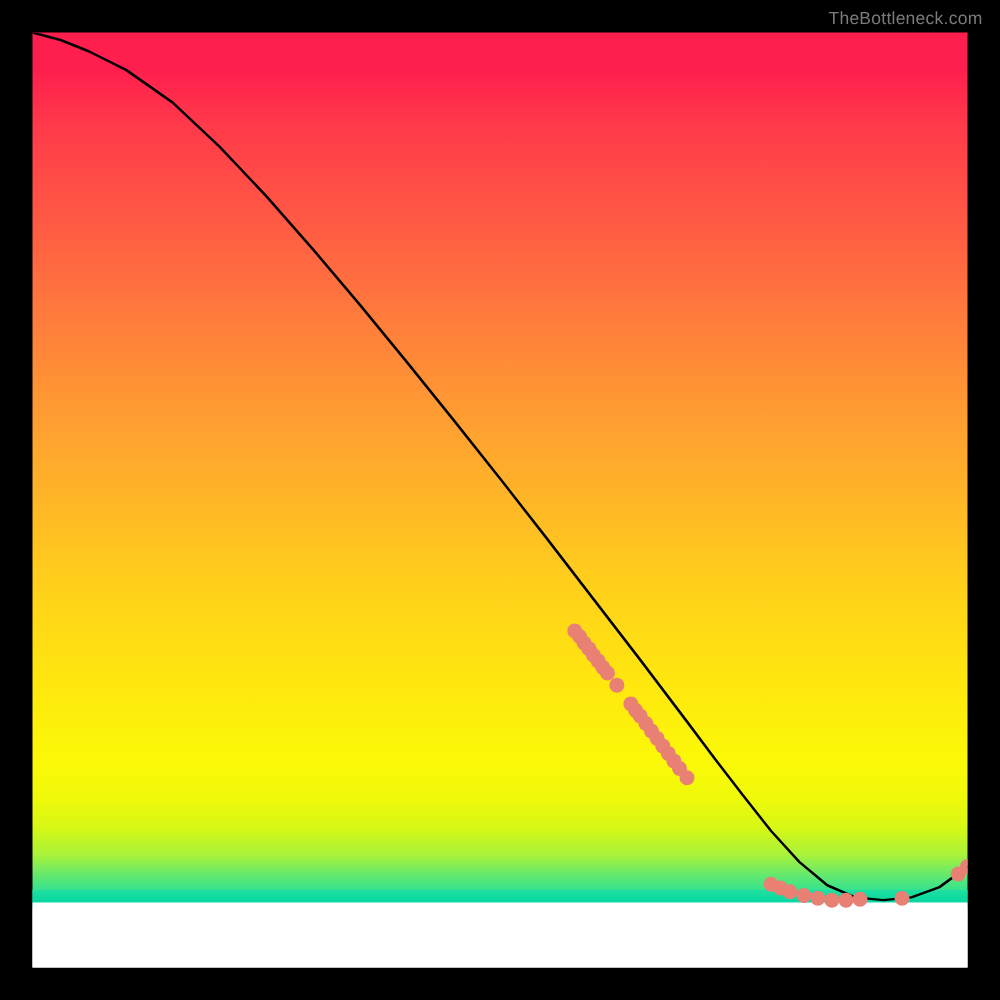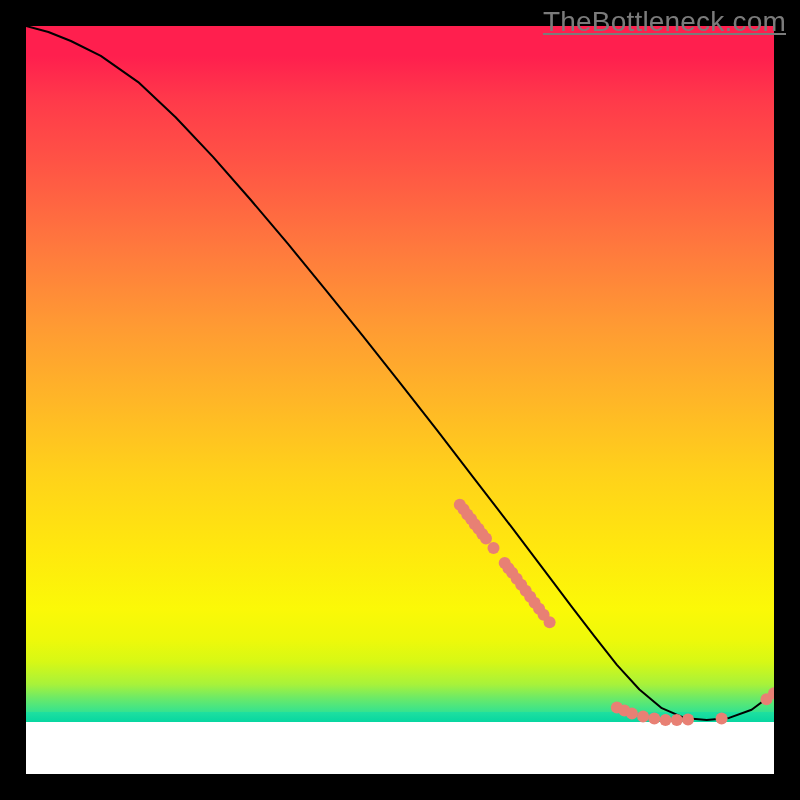--- a/index.html
+++ b/index.html
@@ -15,25 +15,24 @@
     position: relative;
     width: 800px;
     height: 800px;
     background: #000;
   }
   .watermark {
     position: absolute;
     top: 6px;
     right: 14px;
     color: #7b7b7b;
-    font-size: 28px;
+    font-size: 14px;
     font-weight: 500;
     letter-spacing: 0.2px;
     z-index: 200;
-    text-decoration: underline;
   }
   
   .plot {
     position: absolute;
     left: 26px;
     top: 26px;
     width: 748px;
     height: 748px;
     
     background: linear-gradient(to bottom,

